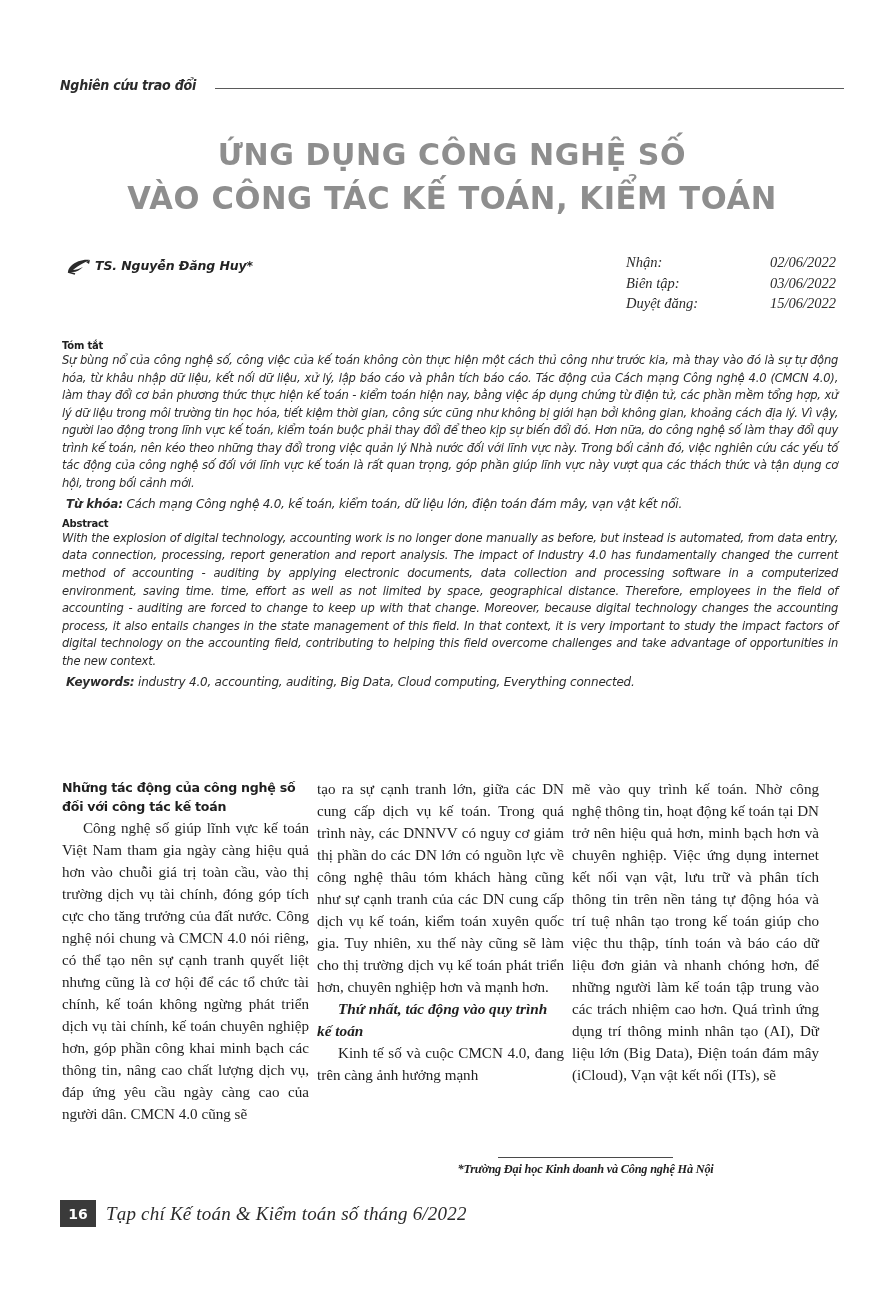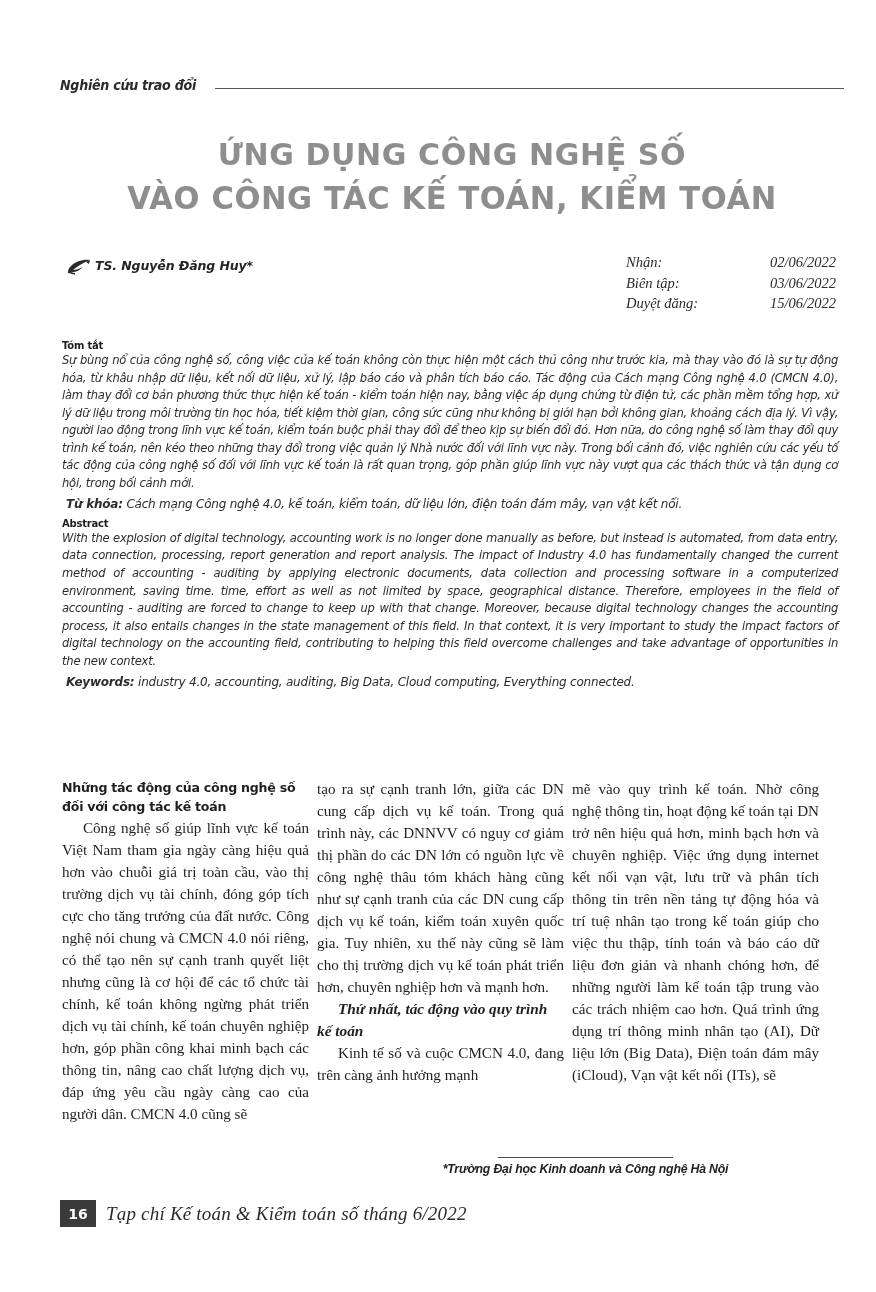--- a/index.html
+++ b/index.html
@@ -211,21 +211,21 @@
     left: 269px;
     top: 1157px;
     width: 513px;
   }
   .footnote-rule {
     width: 175px;
     border-top: 1.1px solid #4a4a4a;
     margin: 0 auto 4px auto;
   }
   .footnote-text {
-    font-family: Liberation Sans, sans-serif;
+    font-family: Liberation Serif, serif;
     font-weight: bold;
     font-style: italic;
     font-size: 12.3px;
     color: #222222;
     text-align: center;
     letter-spacing: -0.2px;
     white-space: nowrap;
   }
 
   

